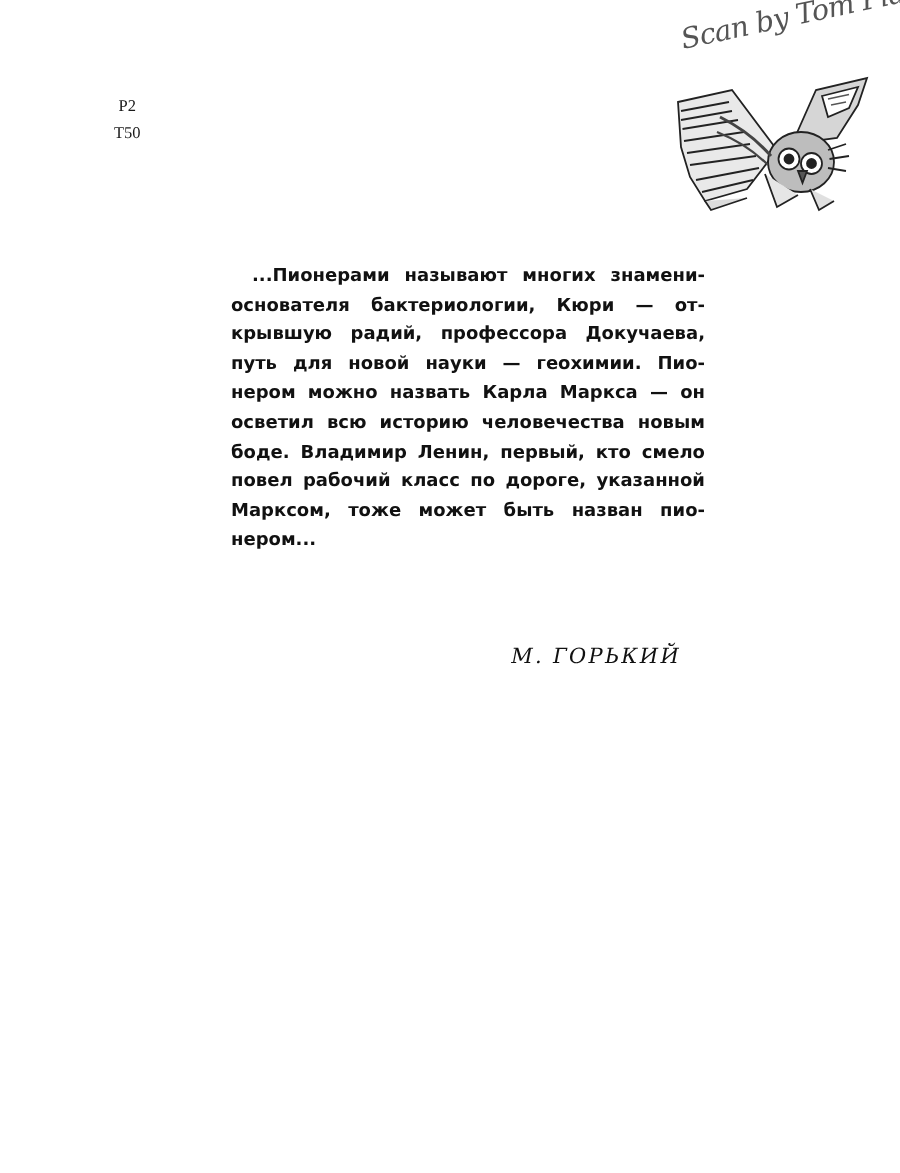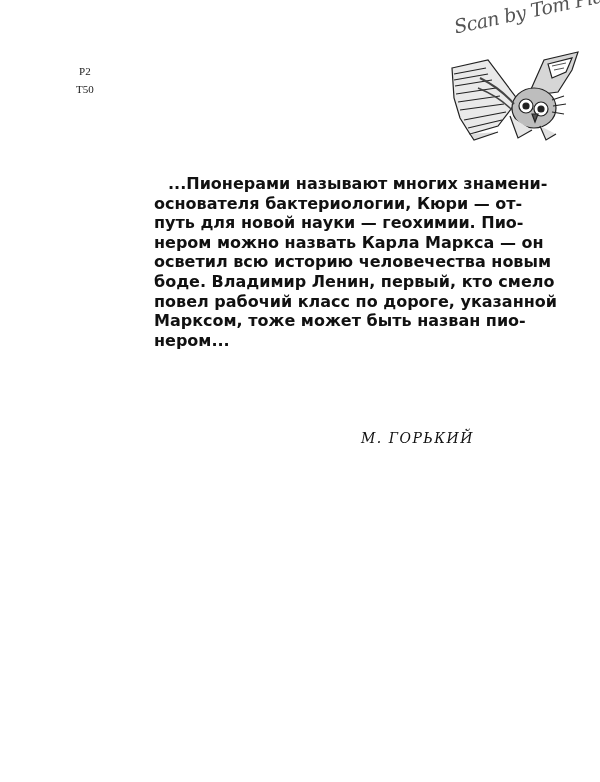--- a/index.html
+++ b/index.html
@@ -15,31 +15,31 @@
     position: absolute; left: 440px; top: 8px; width: 150px; height: 140px;
   }
   .logo-caption {
     position: absolute; left: 12px; top: 8px; width: 140px;
     font-family: "DejaVu Serif", serif; font-style: italic; font-size: 19px; color: #555;
     transform: rotate(-12deg); transform-origin: left top; letter-spacing: -0.5px;
     white-space: nowrap;
   }
   .quote {
     position: absolute; left: 154px; top: 174px; width: 316px;
-    font-family: "DejaVu Sans", sans-serif; font-weight: bold; font-size: 16px;
+    font-family: "DejaVu Sans", sans-serif; font-weight: bold; font-size: 12px;
     line-height: 19.6px; color: #111;
   }
   .quote-line {
     display: block; text-align: justify; text-align-last: justify; white-space: nowrap;
     height: 19.6px;
   }
   .quote-line.first { padding-left: 14px; }
   .quote-line.last { text-align-last: left; }
   .author {
-    position: absolute; left: 344px; top: 430px; width: 130px; text-align: right;
+    position: absolute; left: 324px; top: 430px; width: 130px; text-align: right;
     font-family: "DejaVu Serif", serif; font-style: italic; font-size: 14px; letter-spacing: 1.5px;
     color: #111;
   }
 </style>
 </head>
 <body>
 
 <div class="page-codes">
   <div>P2</div>
   <div>T50</div>
@@ -81,20 +81,21 @@
       <path d="M70 108 L78 130 L92 122" fill="#e6e6e6"></path>
     </g>
     <path d="M40 70 Q60 80 74 96" stroke="#444" stroke-width="2" fill="none"></path>
     <path d="M38 80 Q58 88 72 102" stroke="#444" stroke-width="1.5" fill="none"></path>
   </svg>
 </div>
 
 <div class="quote">
   <span class="quote-line first">...Пионерами называют многих знамени-</span>
   <span class="quote-line">основателя бактериологии, Кюри — от-</span>
+  <span class="quote-line">крывшую радий, профессора Докучаева,</span>
   <span class="quote-line">путь для новой науки — геохимии. Пио-</span>
   <span class="quote-line">нером можно назвать Карла Маркса — он</span>
   <span class="quote-line">осветил всю историю человечества новым</span>
   <span class="quote-line">боде. Владимир Ленин, первый, кто смело</span>
   <span class="quote-line">повел рабочий класс по дороге, указанной</span>
   <span class="quote-line">Марксом, тоже может быть назван пио-</span>
   <span class="quote-line last">нером...</span>
 </div>
 
 <div class="author">М. ГОРЬКИЙ</div>

